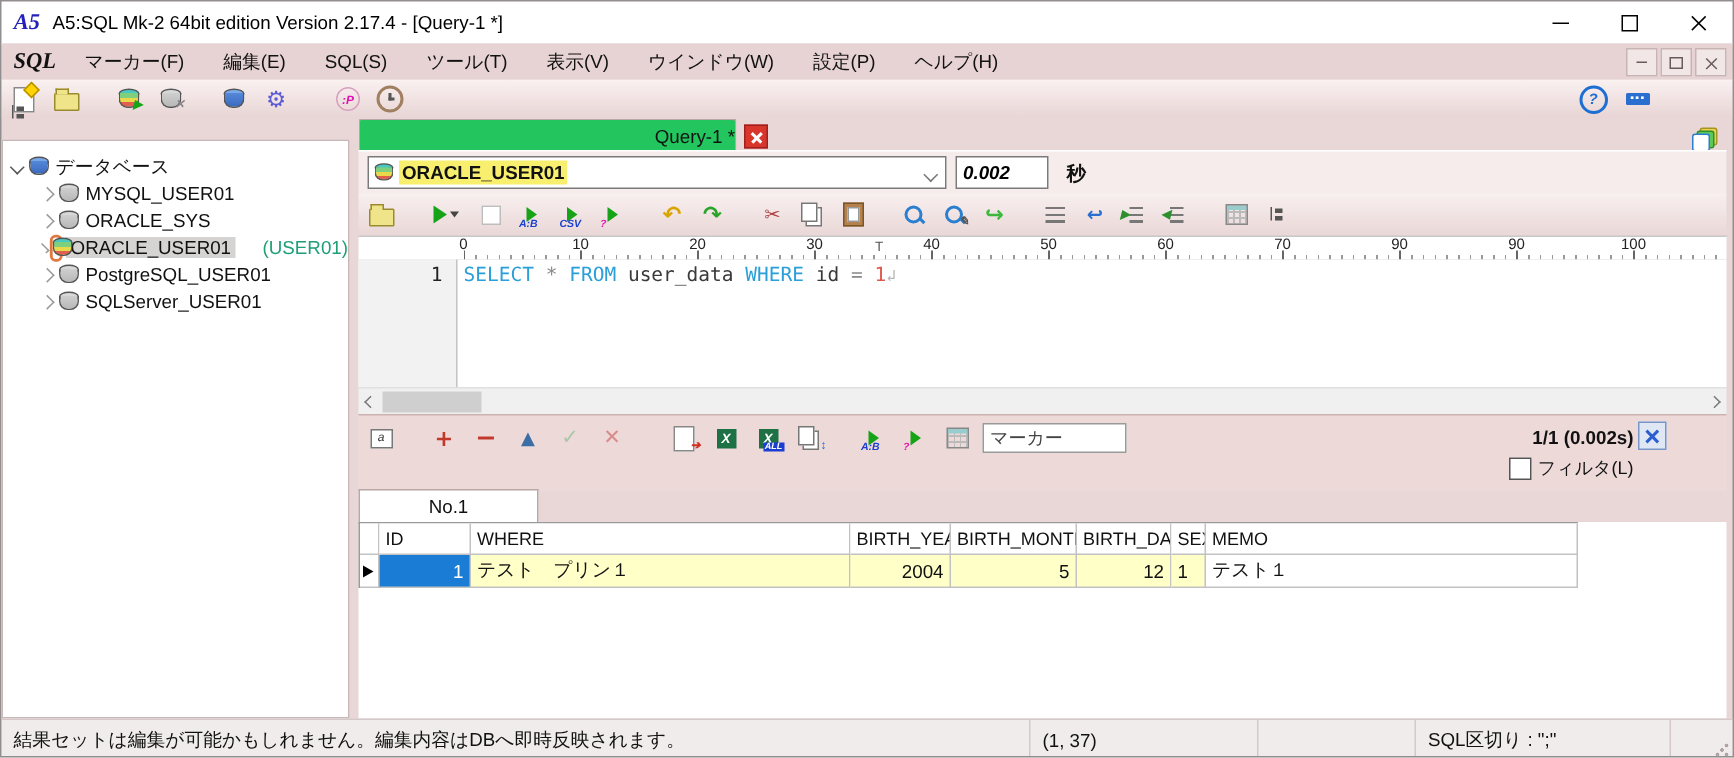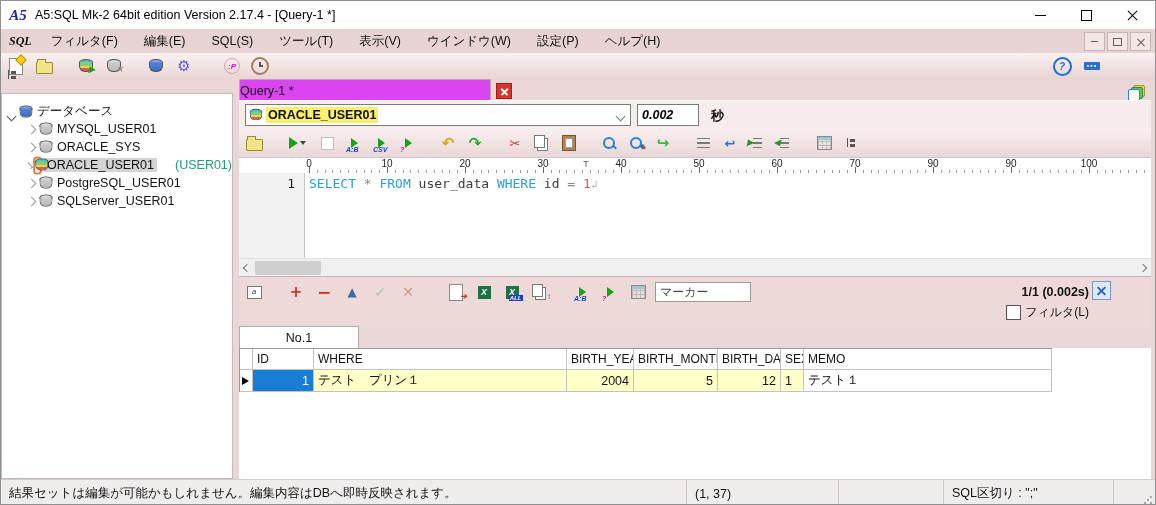--- a/index.html
+++ b/index.html
@@ -14,21 +14,21 @@
   .title-text{font-size:12.5px;color:#000;}
   .wbtns{position:absolute;right:0;top:0;height:28px;display:flex;}
   .wbtn{width:46px;height:28px;display:flex;align-items:center;justify-content:center;}
   .min-glyph{width:11px;height:0;border-top:1px solid #000;display:block;}
   .max-glyph{width:9px;height:9px;border:1px solid #000;display:block;}
   .x-glyph{position:relative;width:11px;height:11px;display:block;}
   .x-glyph::before,.x-glyph::after{content:"";position:absolute;left:-1px;top:5px;width:13px;height:1px;background:#000;}
   .x-glyph::before{transform:rotate(45deg);} .x-glyph::after{transform:rotate(-45deg);}
   
   .menubar{left:0;top:28px;width:100%;height:24px;background:#e7d3d3;display:flex;align-items:center;border-bottom:1px solid #ddc8c8;}
-  .menu-sys{font-family:"Liberation Serif",serif;font-style:italic;font-weight:bold;font-size:12px;padding:3px 6px 3px 8px;}
+  .menu-sys{font-family:"Liberation Serif",serif;font-style:italic;font-weight:bold;font-size:15px;padding:3px 6px 3px 8px;}
   .menu-item{padding:4px 13px;font-size:12.5px;}
   .mdibtns{position:absolute;right:4px;top:31px;display:flex;gap:2px;}
   .mdibtn{width:19px;height:17px;background:#f1e7e7;border:1px solid #c9b4b4;display:flex;align-items:center;justify-content:center;}
   .mdibtn .min-glyph{width:7px;border-color:#6b5b5b;}
   .mdi-restore{width:7px;height:6px;border:1px solid #6b5b5b;position:relative;background:#f1e7e7;}
   .mdi-restore::before{content:"";position:absolute;left:2px;top:-3px;width:7px;height:6px;border:1px solid #6b5b5b;z-index:-1;}
   .mdibtn .x-glyph{width:8px;height:8px;} .mdibtn .x-glyph::before,.mdibtn .x-glyph::after{width:10px;top:4px;background:#6b5b5b;}
   
   .toolbar{left:0;top:52px;width:100%;height:26px;background:linear-gradient(#faf1f1,#e8d4d4);display:flex;align-items:center;gap:6px;padding-left:4px;box-sizing:border-box;}
   .ti{width:22px;height:22px;display:flex;align-items:center;justify-content:center;position:relative;flex:none;}
@@ -78,21 +78,21 @@
   
   .sidebar-toolicon{left:3px;top:66px;}
   .treepanel{left:0px;top:92px;width:232px;height:386px;background:#fff;border:1px solid #c9b6b6;box-sizing:border-box;overflow:hidden;}
   .trow{display:flex;align-items:center;height:18px;gap:4px;font-size:12.5px;white-space:nowrap;}
   .trow .dbicon{transform:scale(.95);}
   .sel-label{background:#d6d3d3;padding:0 3px;}
   .conn-suffix{color:#1f9e77;margin-left:14px;}
   .ring{outline:2px solid #e07840;outline-offset:0px;border-radius:2px;}
   
   .tabbar{left:238px;top:78px;width:912px;height:21px;}
-  .qtab{position:absolute;left:0;top:0;width:250px;height:21px;background:#d946ef;border:1px solid #b9a6a6;border-bottom:none;border-radius:2px 2px 0 0;display:flex;align-items:center;justify-content:flex-start;}
+  .qtab{position:absolute;left:0;top:0;width:250px;height:21px;background:#22c55e;border:1px solid #b9a6a6;border-bottom:none;border-radius:2px 2px 0 0;display:flex;align-items:center;justify-content:flex-end;}
   .qtab-label{font-size:12.5px;}
   .tabclose{position:absolute;right:-20px;top:3px;width:14px;height:14px;background:#d8352b;border:1px solid #a02020;display:flex;align-items:center;justify-content:center;}
   .tabclose .x-glyph{width:7px;height:7px;} .tabclose .x-glyph::before,.tabclose .x-glyph::after{width:9px;top:3px;background:#fff;height:1.5px;}
   .winlist{position:absolute;right:5px;top:2px;}
   .comborow{left:238px;top:99px;width:912px;height:29px;background:#f6ecec;border-top:1px solid #fff;}
   .dbcombo{position:absolute;left:6px;top:3px;width:386px;height:22px;background:#fff;border:1px solid #7a7a7a;display:flex;align-items:center;box-sizing:border-box;padding-left:3px;gap:3px;}
   .dbcombo .val{background:#f8ef6e;font-weight:bold;font-size:12.5px;padding:1px 2px;}
   .combo-chev{position:absolute;right:6px;top:8px;}
   .elapsed{position:absolute;left:398px;top:3px;width:62px;height:22px;border:1px solid #7a7a7a;box-sizing:border-box;font-weight:bold;font-size:12.5px;padding:0 4px;font-family:"Liberation Sans",sans-serif;font-style:italic;}
   .unit{position:absolute;left:472px;top:6px;font-weight:bold;font-size:13px;}
@@ -169,21 +169,21 @@
           <i class="max-glyph"></i>
         </span>
       <span class="wbtn">
           <i class="x-glyph"></i>
         </span>
     </div>
   </div>
 
   <div class="abs menubar">
     <span class="menu-sys">SQL</span>
-    <span class="menu-item">フィルタ(F)</span>
+    <span class="menu-item">マーカー(F)</span>
     <span class="menu-item">編集(E)</span>
     <span class="menu-item">SQL(S)</span>
     <span class="menu-item">ツール(T)</span>
     <span class="menu-item">表示(V)</span>
     <span class="menu-item">ウインドウ(W)</span>
     <span class="menu-item">設定(P)</span>
     <span class="menu-item">ヘルプ(H)</span>
   </div>
   <div class="mdibtns">
     <span class="mdibtn">
@@ -246,21 +246,21 @@
     <span class="ti">
         <i class="dots-ic">▪▪▪</i>
       </span>
   </div>
 
   <span class="abs sidebar-toolicon ti" style="width:16px;height:16px;">
       <i class="treeglyph"></i>
     </span>
 
   <div class="abs treepanel">
-    <div class="trow" style="padding-left:6px;margin-top:8px;align-items:flex-end;">
+    <div class="trow" style="padding-left:6px;margin-top:8px;">
       <i class="chev down"></i>
       <i class="db-ic db-blue dbicon">
           <i class="top"></i>
           <i class="body"></i>
         </i>
       <span>データベース</span>
     </div>
     <div class="trow" style="padding-left:26px;">
       <i class="chev right"></i>
       <i class="db-ic db-gray dbicon">

